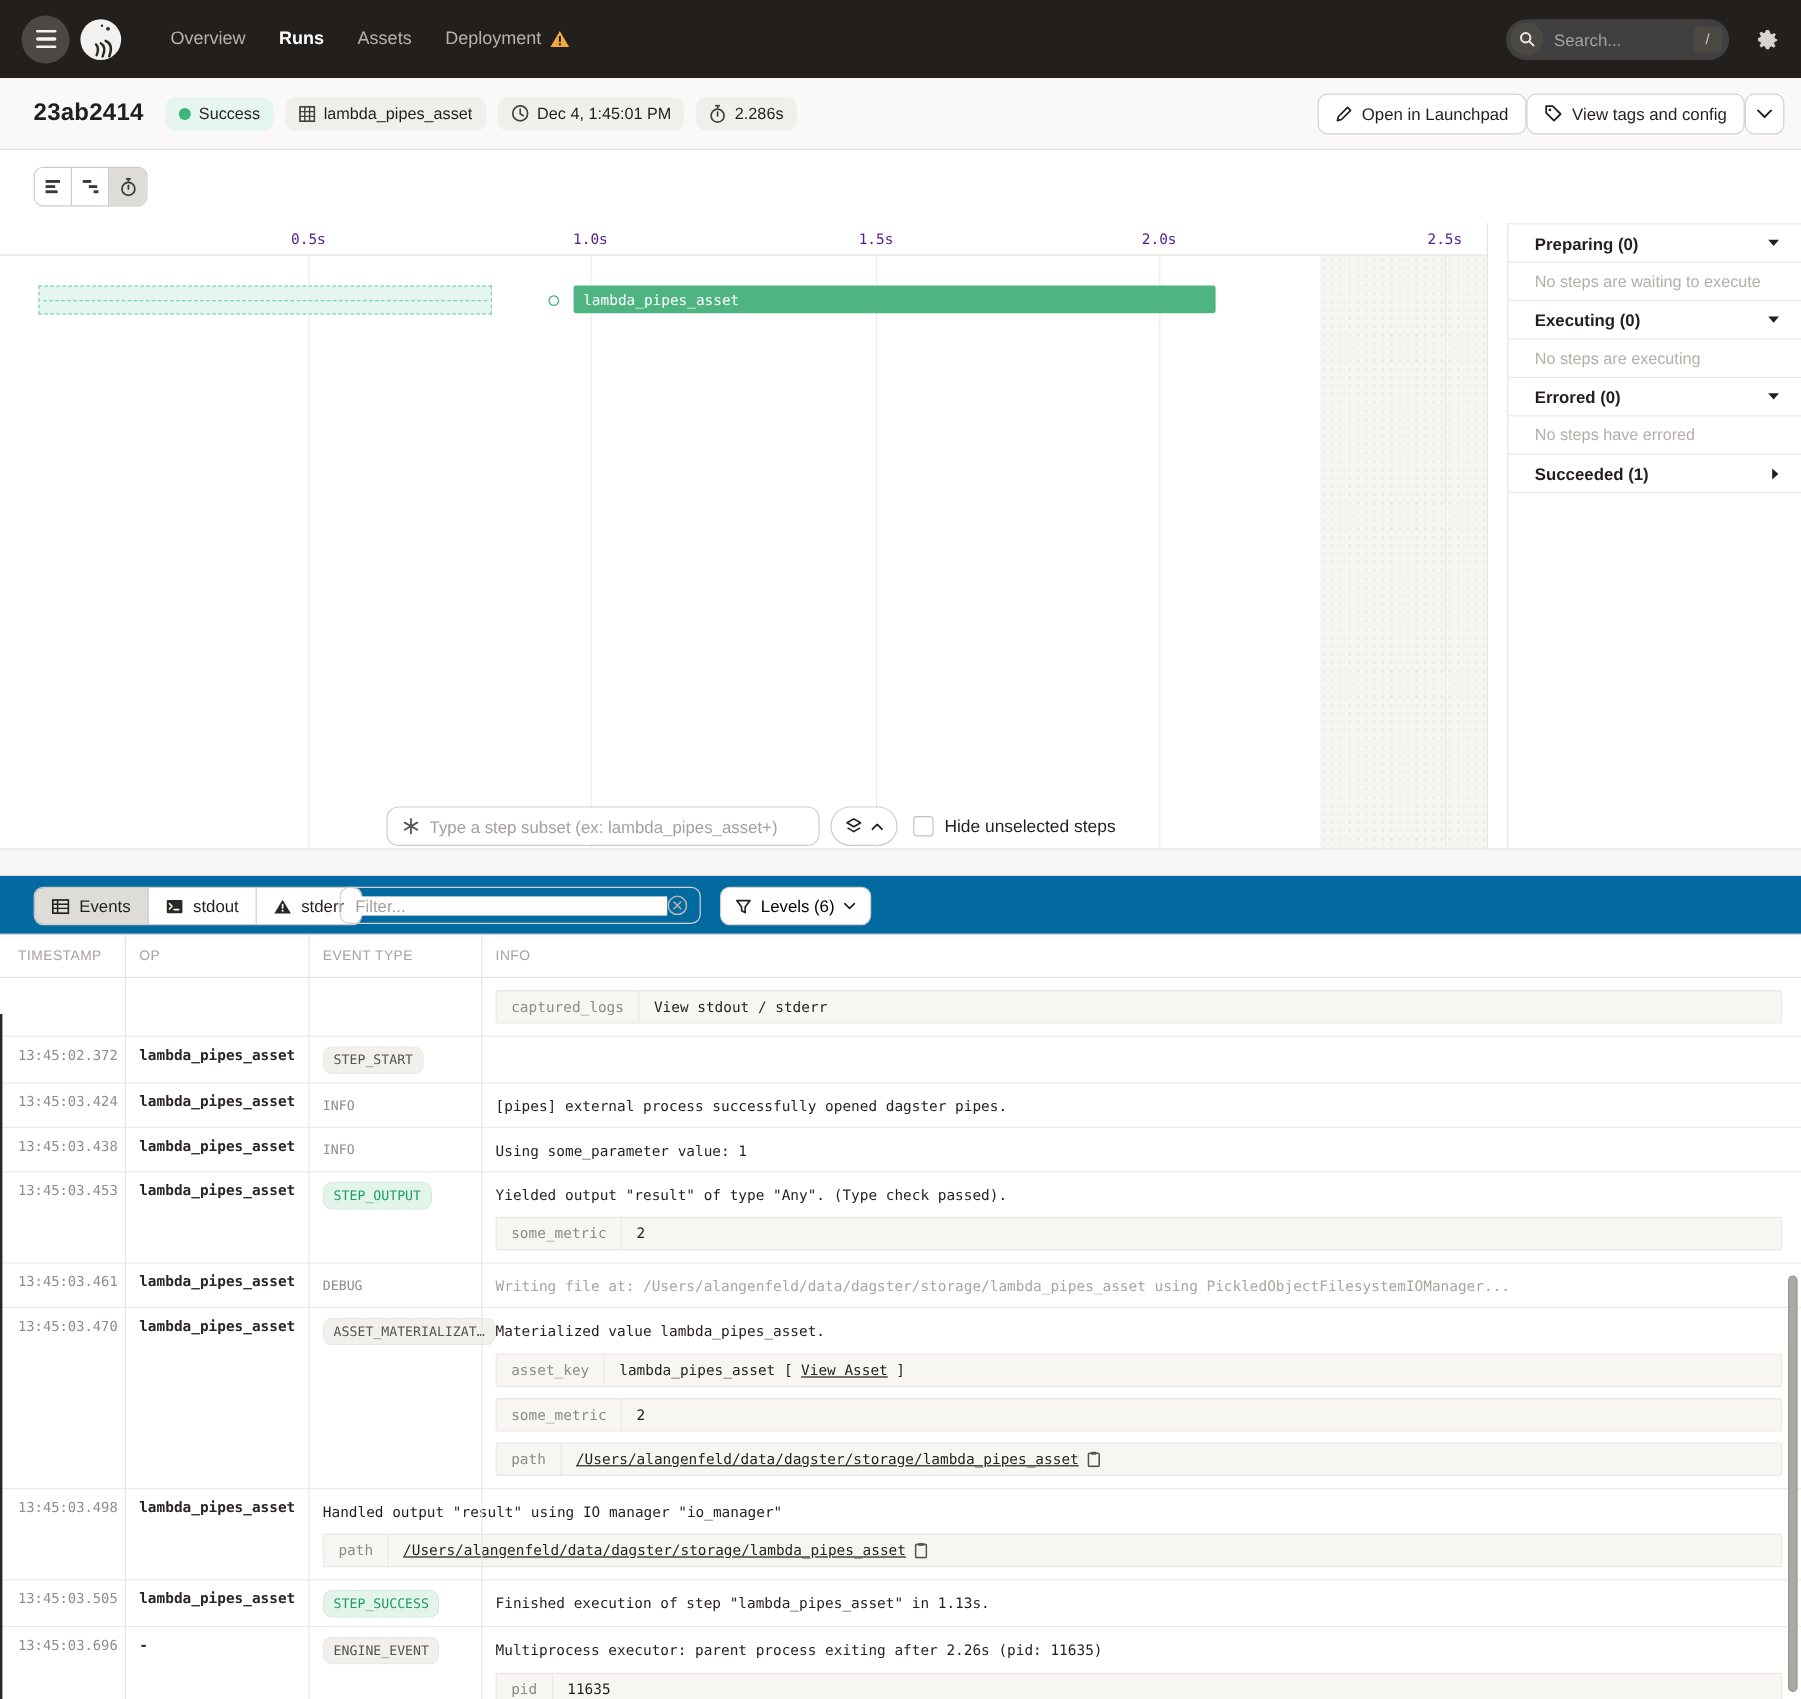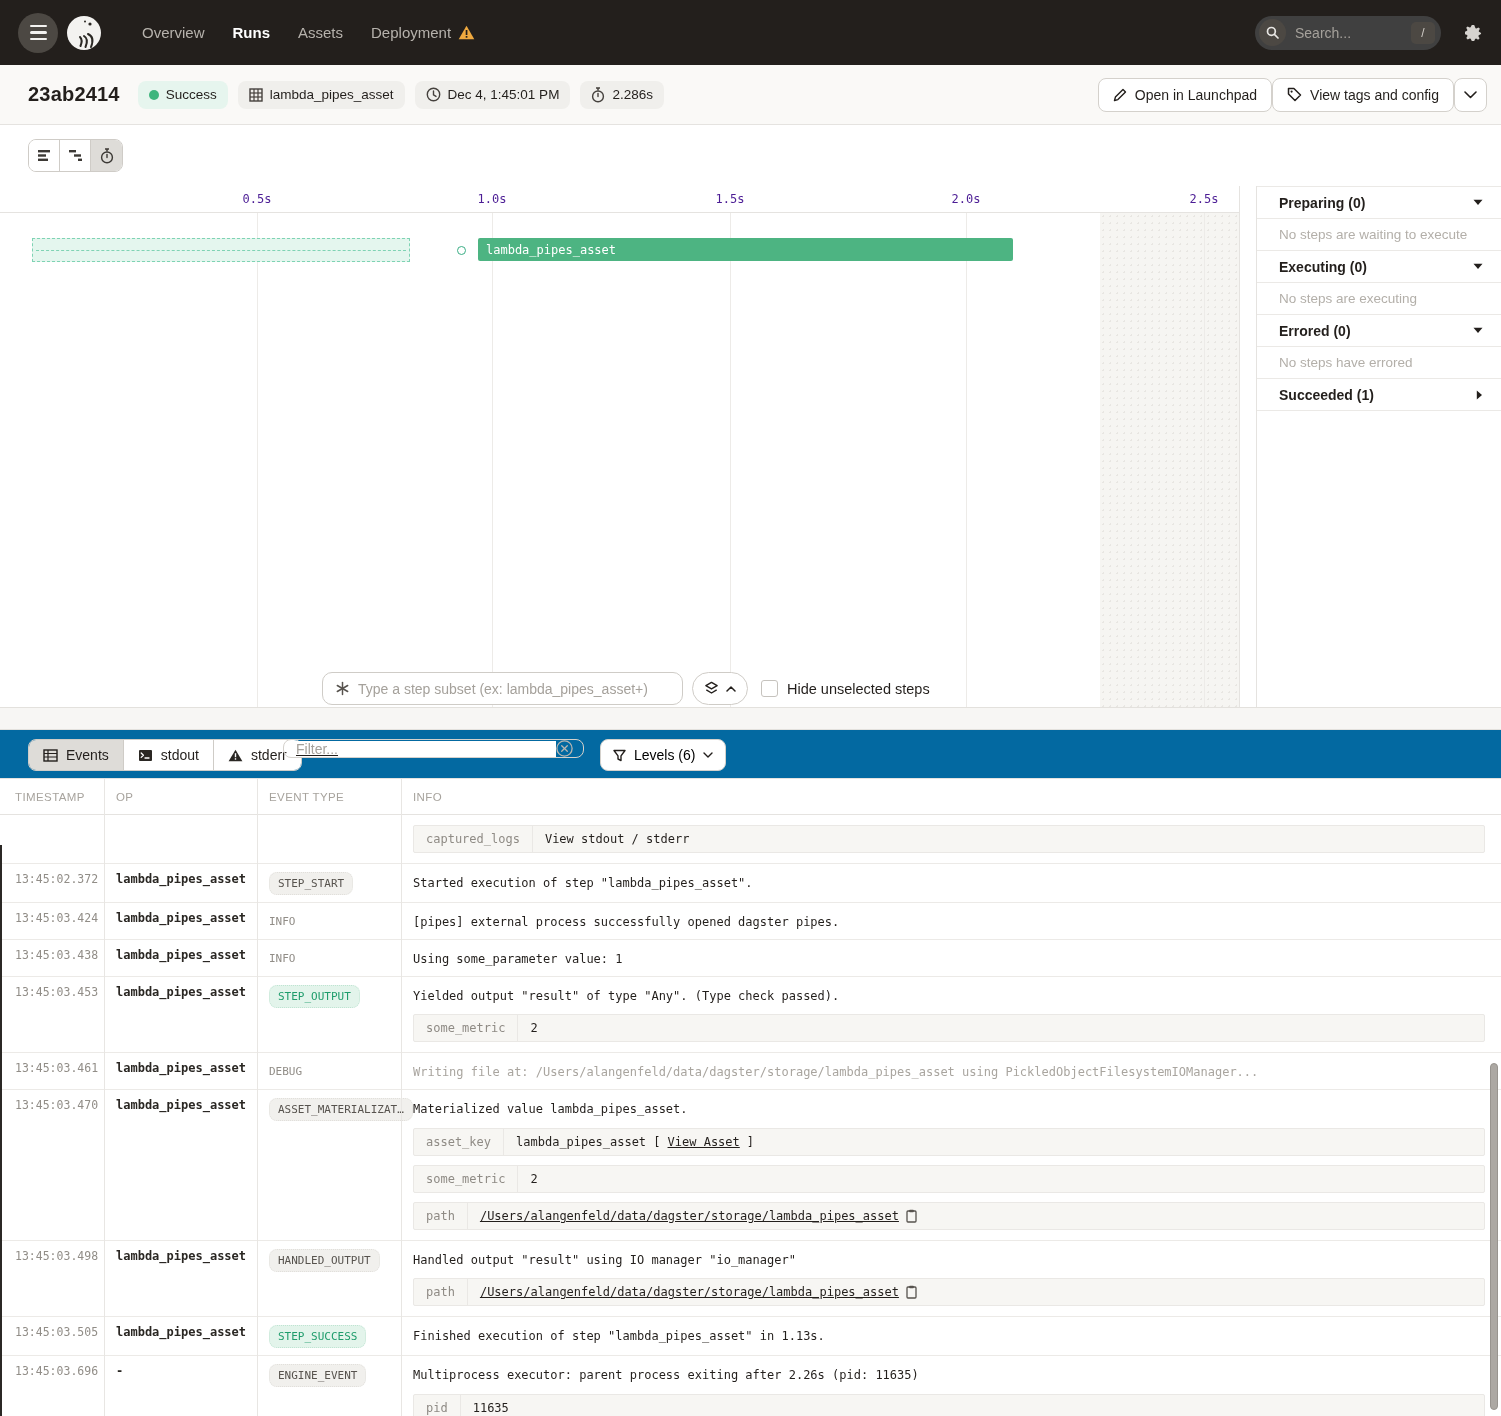--- a/index.html
+++ b/index.html
@@ -102,22 +102,22 @@
 
   
   .logtoolbar { position:absolute; left:0; top:730px; width:1501px; height:49px; background:#0369a1;
     border-bottom:1px solid #E5E3E0; }
   .tabs { position:absolute; left:28px; top:9px; display:flex; border:1px solid #CFCCC7;
     border-radius:8px; overflow:hidden; }
   .tab { height:30px; display:flex; align-items:center; gap:8px; padding:0 14px; font-size:14px;
     background:#fff; border-right:1px solid #CFCCC7; cursor:pointer; }
   .tab:last-child { border-right:none; }
   .tab.active { background:#DEDCD8; }
-  .filterbox { position:absolute; left:283px; top:9px; width:301px; height:19px; border:1px solid #D4D1CC;
-    border-radius:8px; display:flex; align-items:center; padding:0 10px 0 12px;text-decoration:underline; }
+  .filterbox { position:absolute; left:283px; top:9px; width:301px; height:31px; border:1px solid #D4D1CC;
+    border-radius:8px; display:flex; align-items:center; padding:0 10px 0 12px; }
   .filterbox input { border:none; outline:none; flex:1; font-size:14px;
     font-family:"Liberation Sans",sans-serif; }
   .filterbox input::placeholder { color:#A5A19B; }
   .levelsbtn { position:absolute; left:600px; top:9px; height:32px; border:1px solid #D4D1CC;
     border-radius:8px; background:#fff; display:flex; align-items:center; gap:8px; padding:0 12px;
     font-size:14px; cursor:pointer; }
 
   
   .logtable { position:absolute; left:0; top:779px; width:1501px; height:637px; background:#fff; }
   .coldiv { position:absolute; top:0; bottom:0; width:1px; background:#E8E6E3; }
@@ -489,23 +489,20 @@
           <div class="chip">
             <div class="chip-key">captured_logs</div>
             <div class="chip-val">View stdout / stderr</div>
           </div>
         </div>
       </div>
       <div class="lrow">
         <div class="lc c-ts">13:45:02.372</div>
         <div class="lc c-op">lambda_pipes_asset</div>
         <div class="lc c-type"><span class="badge badge-gray">STEP_START</span></div>
-        <div class="lc c-info">
-          <div class="info-text">Started execution of step "lambda_pipes_asset".</div>
-        </div>
       </div>
       <div class="lrow">
         <div class="lc c-ts">13:45:03.424</div>
         <div class="lc c-op">lambda_pipes_asset</div>
         <div class="lc c-type"><span class="evt-plain">INFO</span></div>
         <div class="lc c-info">
           <div class="info-text">[pipes] external process successfully opened dagster pipes.</div>
         </div>
       </div>
       <div class="lrow">
@@ -560,21 +557,20 @@
                   <rect x="3.2" y="0.8" width="4.6" height="2.4" rx="0.8" fill="#57534E"></rect>
                 </svg>
               </span>
             </div>
           </div>
         </div>
       </div>
       <div class="lrow">
         <div class="lc c-ts">13:45:03.498</div>
         <div class="lc c-op">lambda_pipes_asset</div>
-        <div class="lc c-type"><span class="badge badge-gray">HANDLED_OUTPUT</span></div>
         <div class="lc c-info">
           <div class="info-text">Handled output "result" using IO manager "io_manager"</div>
           <div class="chip">
             <div class="chip-key">path</div>
             <div class="chip-val">
               <span class="vlink">/Users/alangenfeld/data/dagster/storage/lambda_pipes_asset</span>
               <span>
                 <svg width="11" height="14" viewBox="0 0 11 14">
                   <rect x="1" y="2" width="9" height="11" rx="1" fill="none" stroke="#57534E" stroke-width="1.3"></rect>
                   <rect x="3.2" y="0.8" width="4.6" height="2.4" rx="0.8" fill="#57534E"></rect>

